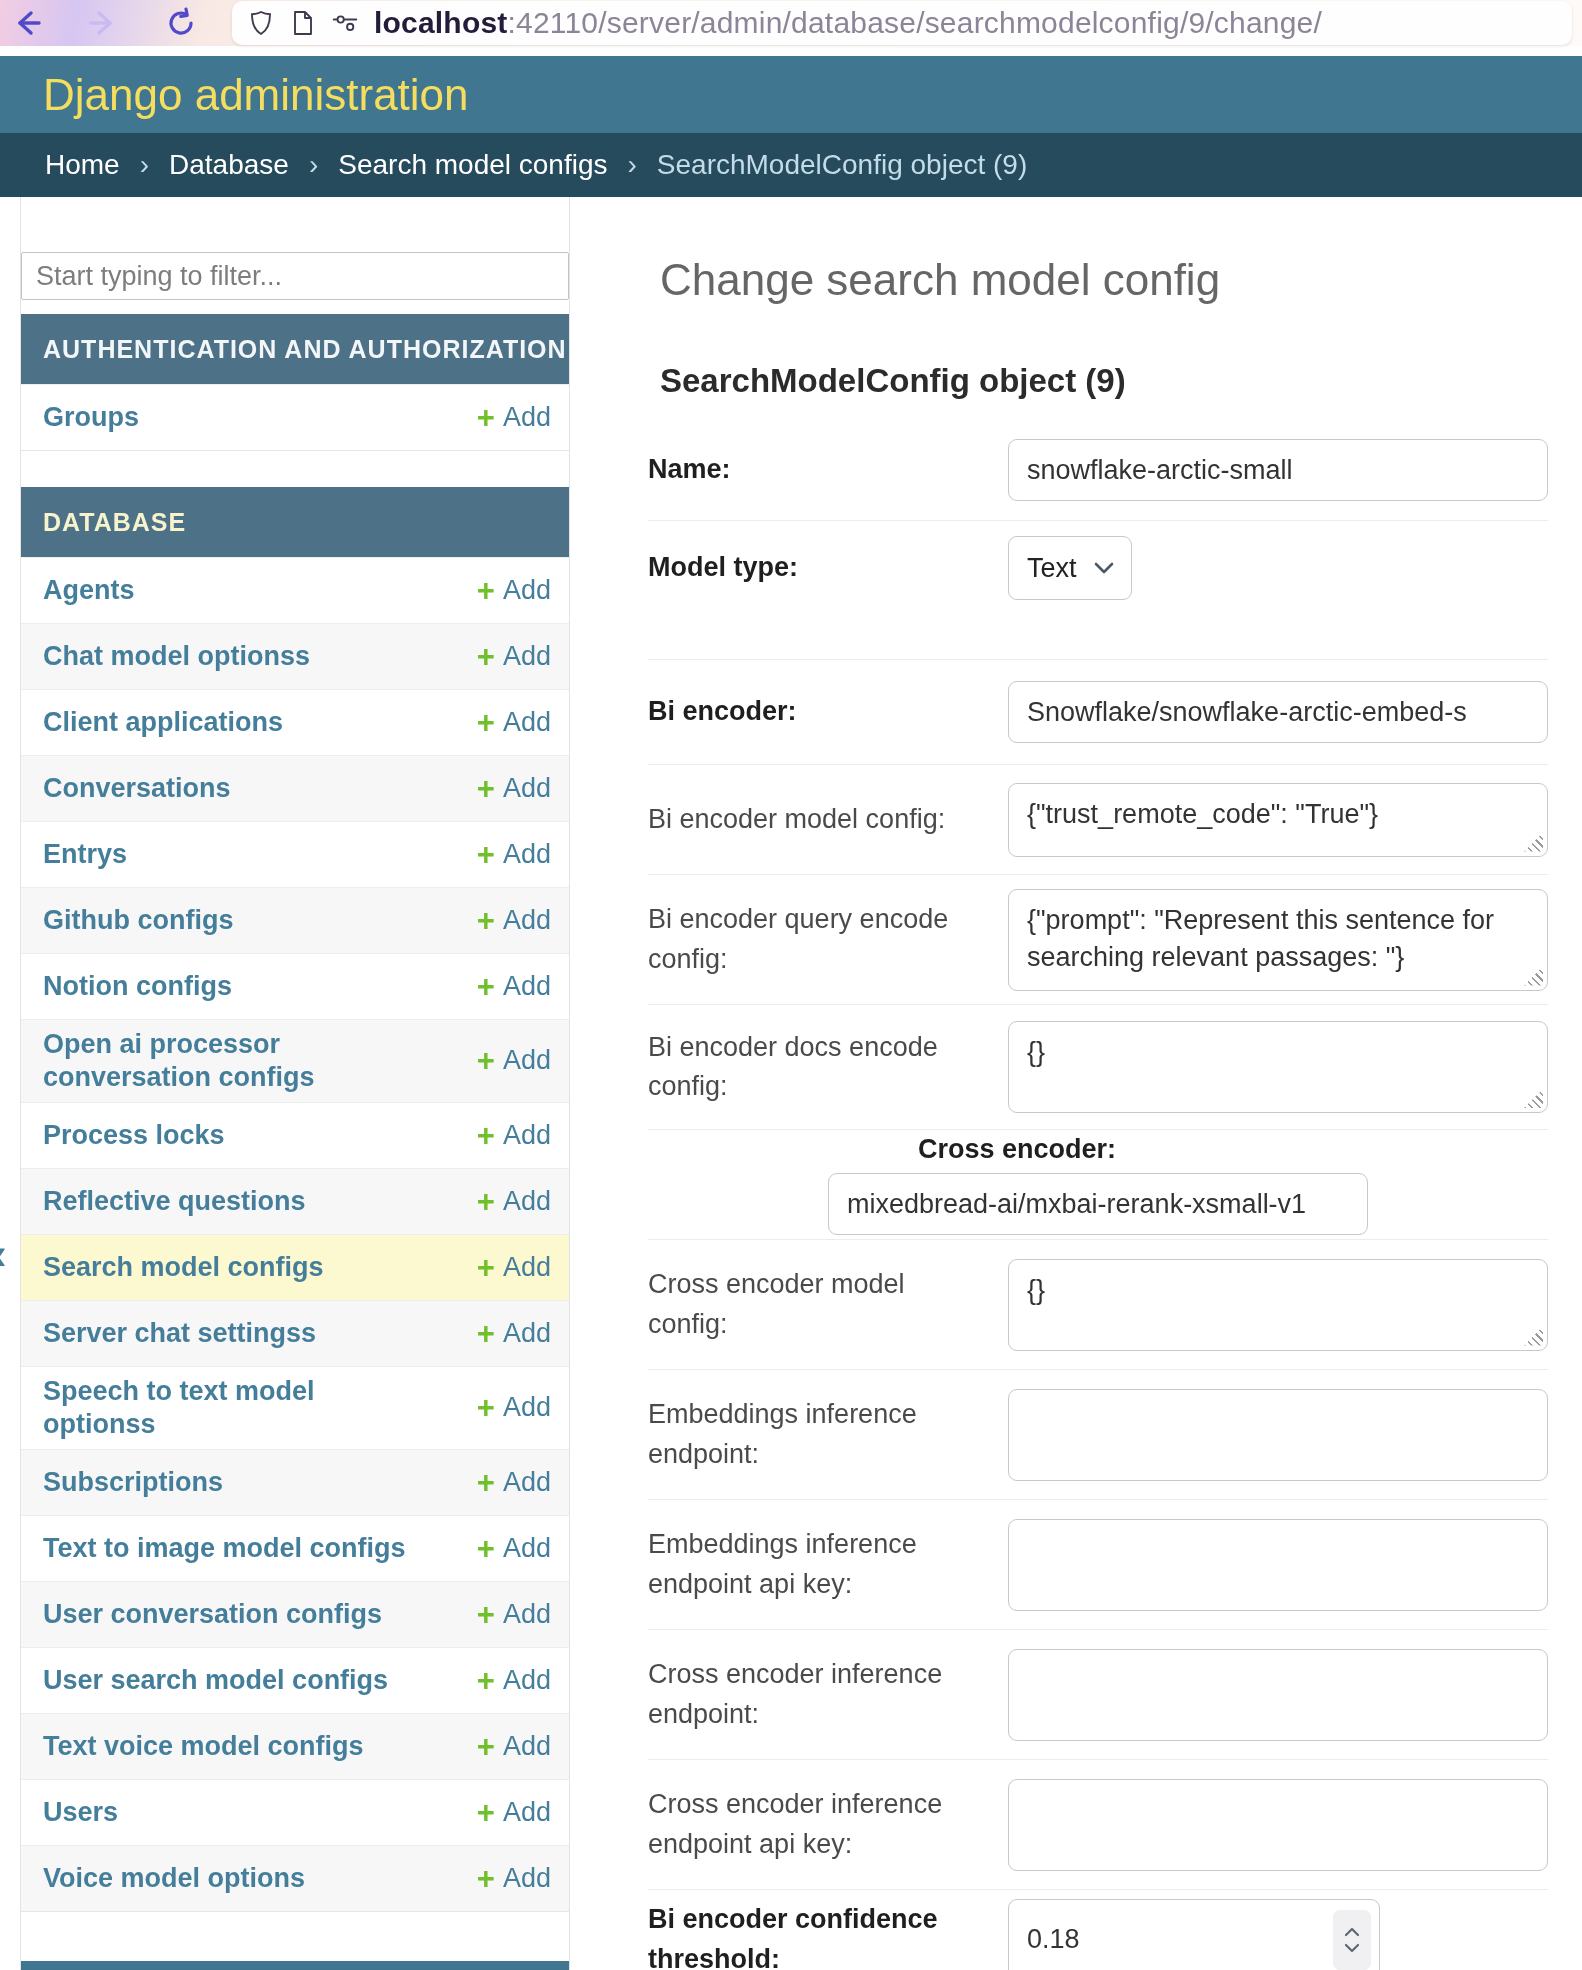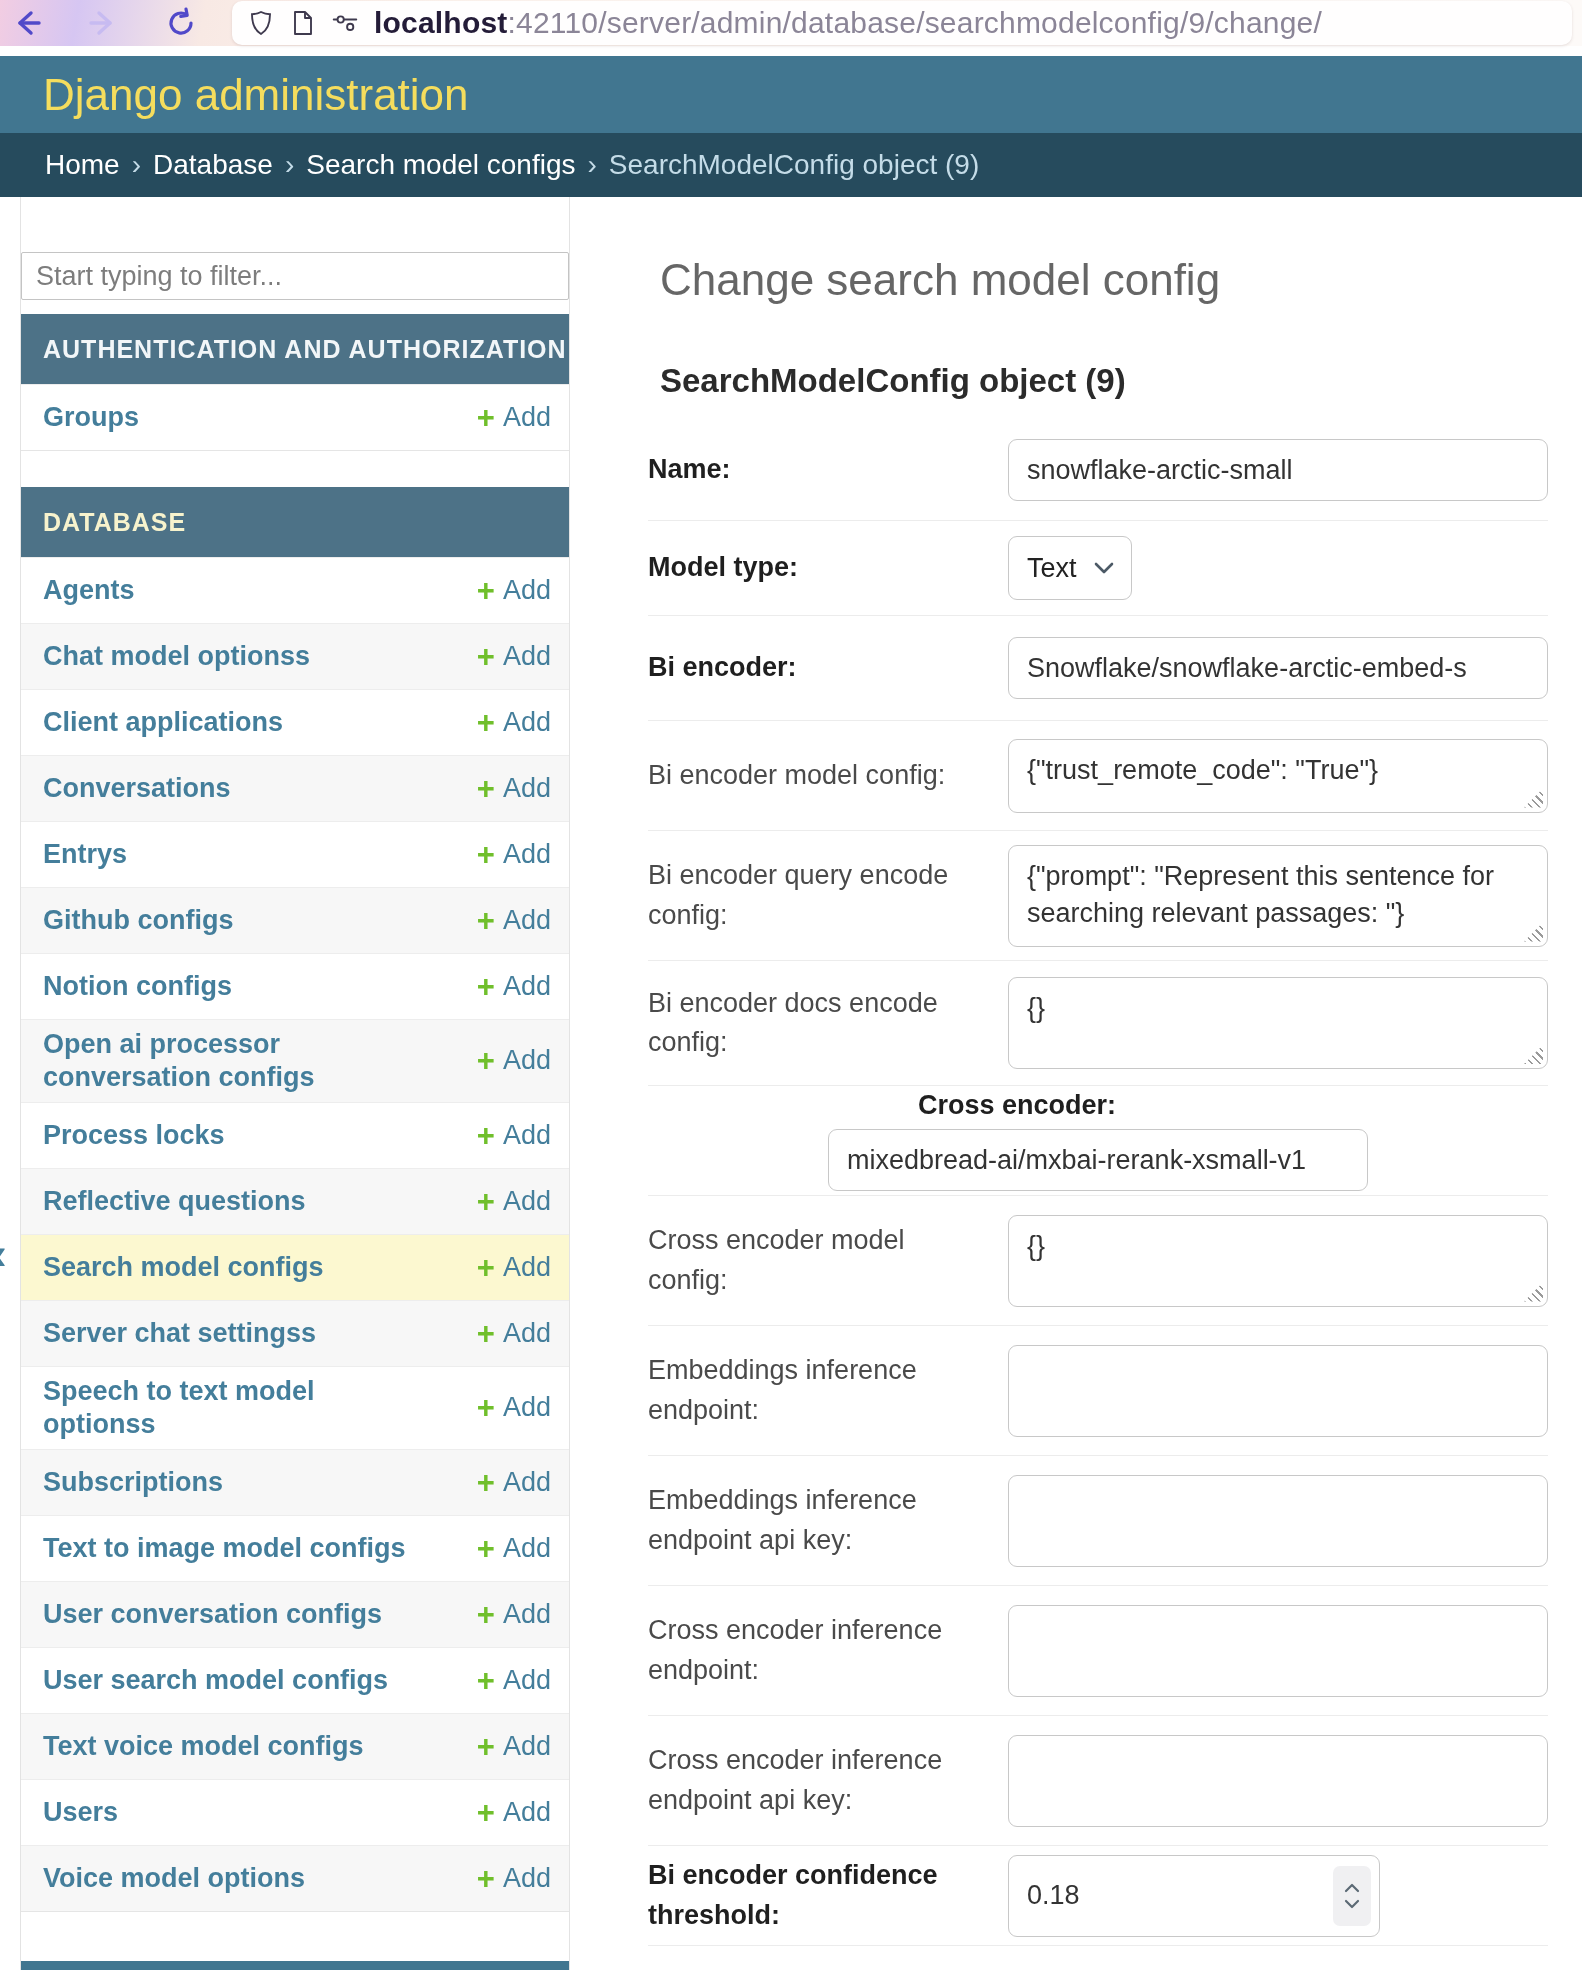--- a/index.html
+++ b/index.html
@@ -23,21 +23,21 @@
   #urltext{font-size:30px;letter-spacing:.2px;white-space:nowrap;}
   #urltext .host{color:#241c38;font-weight:700;}
   #urltext .path{color:#8b8597;font-weight:400;}
 
   
   #djheader{position:absolute;left:0;top:56px;width:1582px;height:77px;background:var(--header-bg);}
   #djheader .title{position:absolute;left:43px;top:14px;font-size:44px;font-weight:500;color:var(--header-title);}
 
   
   #breadcrumbs{position:absolute;left:0;top:133px;width:1582px;height:64px;background:var(--breadcrumbs-bg);
-    display:flex;align-items:center;padding-left:45px;font-size:28px;}
+    display:flex;align-items:center;padding-left:45px;font-size:28px;gap:8px;}
   #breadcrumbs .crumb-link{color:#ffffff;cursor:pointer;}
   #breadcrumbs .crumb-cur{color:#c4dce8;}
   #breadcrumbs .sep{color:#c4dce8;margin:0 12px;}
 
   
   #sidebar{position:absolute;left:20px;top:197px;width:550px;height:1773px;background:#fff;
     border-left:1px solid #e3e3e3;border-right:1px solid #e3e3e3;}
   #filter-input{display:block;width:100%;height:48px;margin-top:55px;border:1px solid #c4c4c4;border-radius:2px;
     font-size:27px;color:#333;padding:0 14px;font-family:inherit;outline:none;background:#fff;}
   #filter-input::placeholder{color:#7d7d7d;}
@@ -321,21 +321,21 @@
           <div class="fselect" style="height: 64px;">
             <span>Text</span>
             <span class="chev">
               <svg width="22" height="14" viewBox="0 0 22 14">
                 <path d="M3 3 L11 11 L19 3" fill="none" stroke="#4c5a66" stroke-width="2.6" stroke-linecap="round" stroke-linejoin="round"></path>
               </svg>
             </span>
           </div>
         </div>
       </div>
-      <div class="frow" style="min-height: 105px;">
+      <div class="frow" style="min-height: 105px; margin-top: 44px;">
         <div class="flabel req">Bi encoder:</div>
         <div class="fctl">
           <input class="ftext" value="Snowflake/snowflake-arctic-embed-s" style="height: 62px;">
         </div>
       </div>
       <div class="frow" style="min-height: 110px;">
         <div class="flabel">Bi encoder model config:</div>
         <div class="fctl">
           <div class="fta-wrap">
             <textarea class="fta" style="height: 74px;">{"trust_remote_code": "True"}</textarea>

